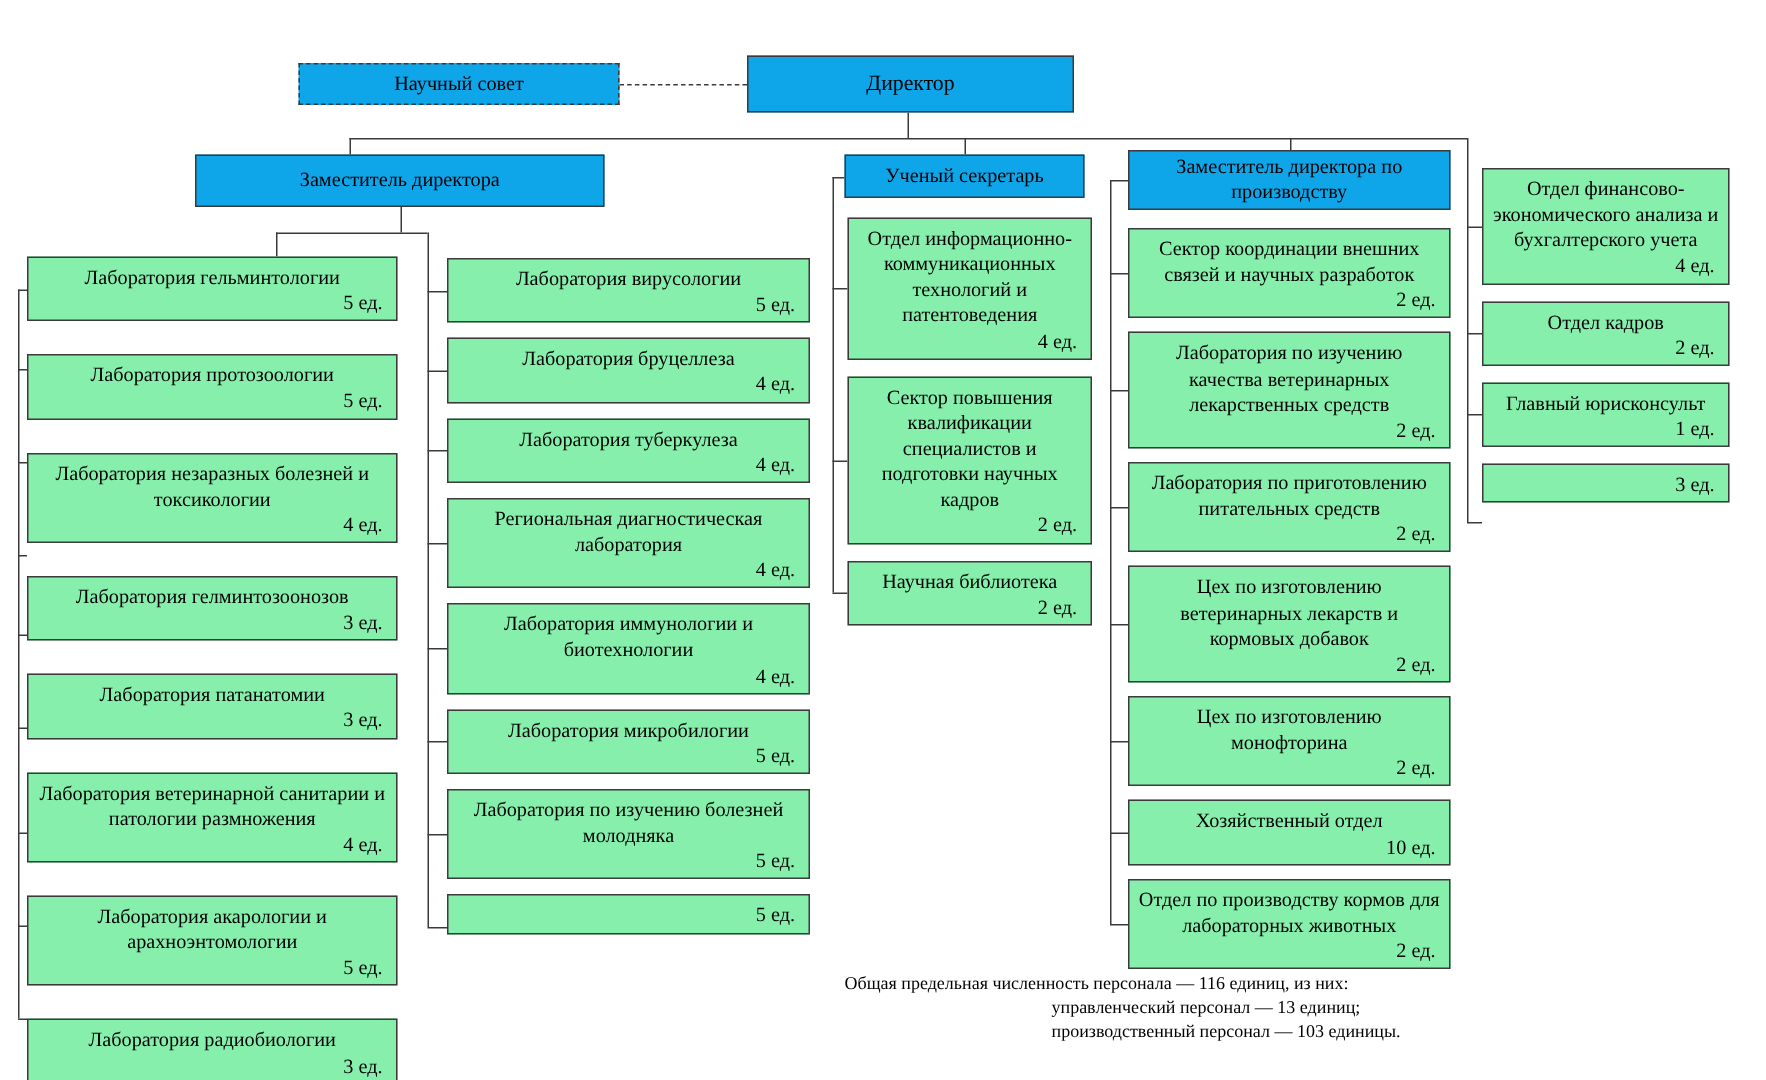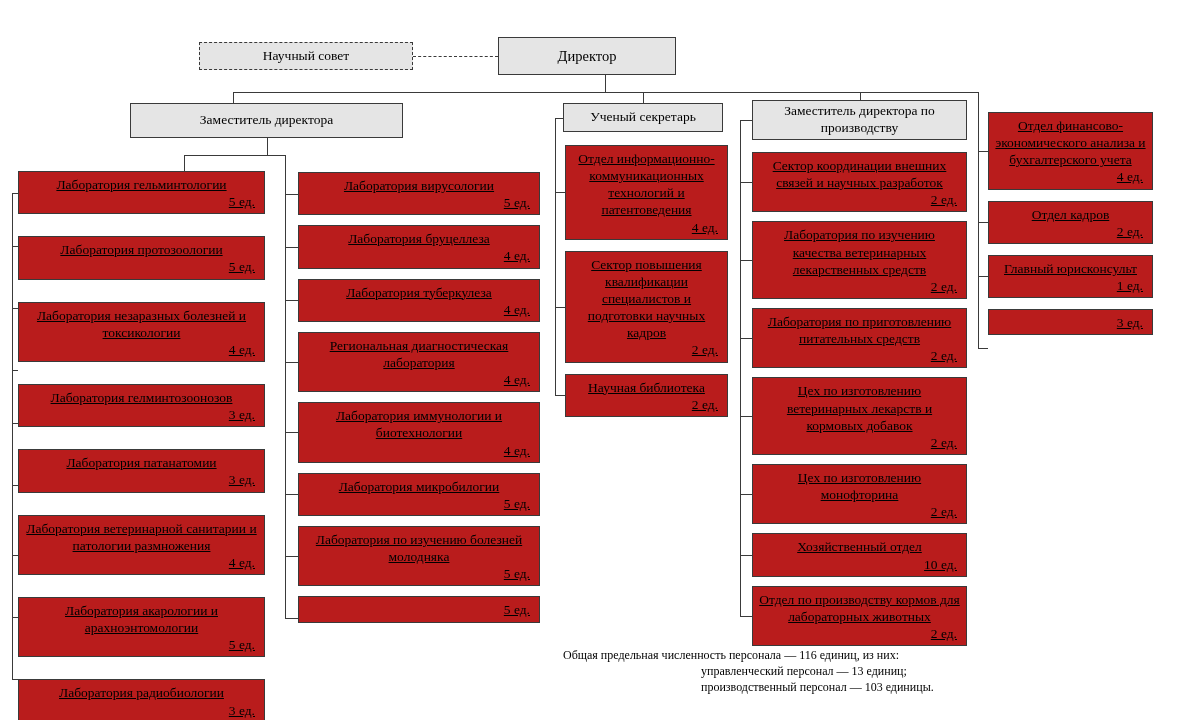--- a/index.html
+++ b/index.html
@@ -12,46 +12,45 @@
     color: #000;
     font-family: "Liberation Serif", "DejaVu Serif", serif;
     overflow: hidden;
   }
   .head {
     position: absolute;
     display: flex;
     align-items: center;
     justify-content: center;
     border: 1px solid #3a3a3a;
-    background: #e5e5e5;
+    background: #0ea5e9;
     font-size: 13.5px;
     line-height: 1.25;
     text-align: center;
     z-index: 2;
     padding: 0 6px;
   }
   #science-council { left: 199px; top: 42px; width: 214px; height: 28px; border-style: dashed; }
-  #director { left: 498px; top: 37px; width: 178px; height: 38px; font-size: 14.5px; }
+  #director { left: 498px; top: 37px; width: 218px; height: 38px; font-size: 14.5px; }
   #deputy-director { left: 130px; top: 103px; width: 273px; height: 35px; text-align: center; }
   #secretary { left: 563px; top: 103px; width: 160px; height: 29px; }
   #production { left: 752px; top: 100px; width: 215px; height: 40px; }
   .col { position: absolute; display: flex; flex-direction: column; z-index: 2; }
   #col1 { left: 18px;  top: 171px; width: 247px; gap: 22px; }
   #col2 { left: 298px; top: 172px; width: 242px; gap: 10px; }
   #col3 { left: 565px; top: 145px; width: 163px; gap: 11px; }
   #col4 { left: 752px; top: 152px; width: 215px; gap: 9px;  }
   #col5 { left: 988px; top: 112px; width: 165px; gap: 11px; }
   .box {
     border: 1px solid #3a3a3a;
-    background: #b91c1c;
+    background: #86efac;
     text-align: center;
     font-size: 13.5px;
     line-height: 1.27;
     padding: 4px 6px 3px 6px;
-    text-decoration: underline;
   }
   .box-title { display: block; }
   .box-count { display: block; text-align: right; padding-right: 3px; }
   .cline { position: absolute; background: #3a3a3a; z-index: 1; }
   .cline.dashed { background: none; border-top: 1px dashed #3a3a3a; }
   .summary {
     position: absolute;
     left: 563px;
     top: 648px;
     font-size: 12px;

